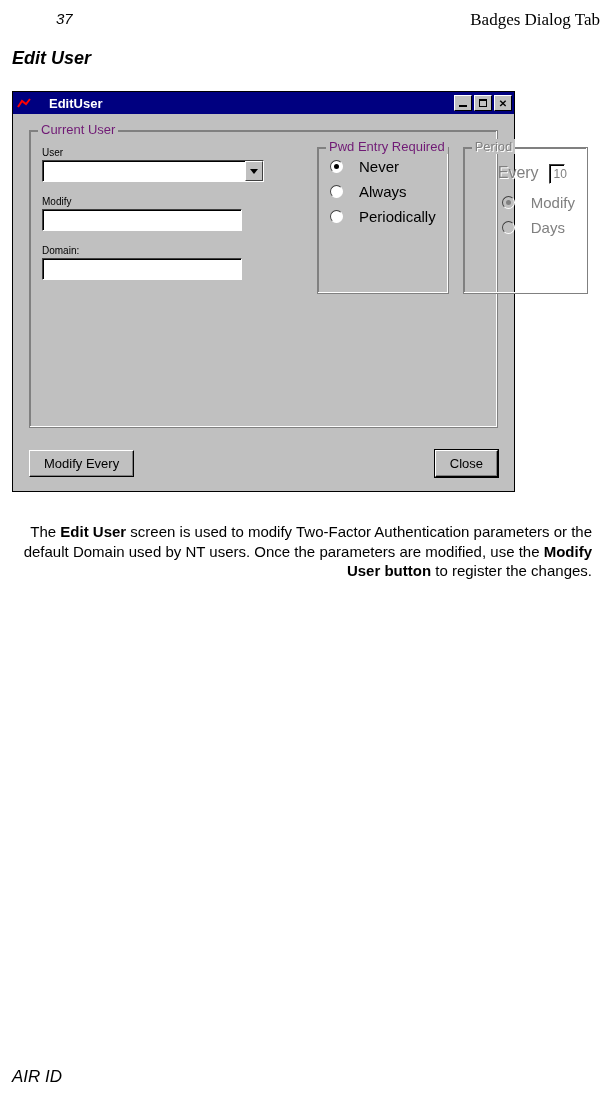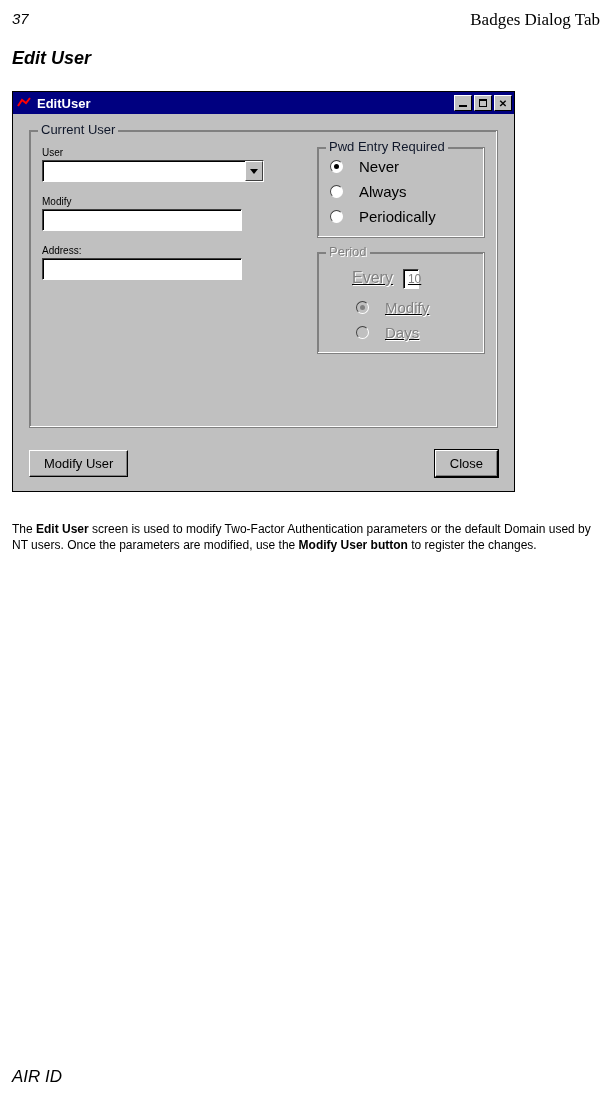--- a/index.html
+++ b/index.html
@@ -16,20 +16,21 @@
       padding: 10px 12px;
     }
     .page-header {
       display: flex;
       justify-content: space-between;
       font-size: 15px;
       margin-bottom: 18px;
     }
     .page-num {
       font-style: italic;
+      margin-left: 44px;
     }
     .header-title {
       font-family: 'Times New Roman', serif;
       font-size: 17px;
     }
     .section-title {
       font-style: italic;
       font-weight: bold;
       font-size: 18px;
       margin-bottom: 22px;
@@ -47,22 +48,22 @@
       color: #fff;
       display: flex;
       align-items: center;
       justify-content: space-between;
       height: 22px;
       padding: 0 2px 0 4px;
       font-family: Tahoma, Arial, sans-serif;
     }
     .titlebar-left {
       display: flex;
-      align-items: flex-start;
-      gap: 6px;
+      align-items: flex-end;
+      gap: 18px;
     }
     .titlebar-icon {
       width: 14px;
       height: 14px;
       display: inline-flex;
       align-items: center;
       justify-content: center;
     }
     .titlebar-text {
       font-weight: bold;
@@ -109,38 +110,38 @@
       position: relative;
       padding: 12px;
     }
     .legend {
       position: absolute;
       top: -9px;
       left: 8px;
       background: #c0c0c0;
       padding: 0 3px;
       font-size: 13px;
-      color: #0f172a;
+      color: #701a75;
     }
     .current-user-fs {
       height: 298px;
       margin-bottom: 22px;
     }
     .cu-grid {
       display: flex;
       gap: 22px;
       padding-top: 4px;
     }
     .cu-left {
       flex: 1;
     }
     .cu-right {
       width: 168px;
       display: flex;
-      flex-direction: column;
+      flex-direction: row;
       gap: 14px;
     }
     .lbl {
       font-size: 10px;
       color: #000;
       margin-bottom: 2px;
       display: block;
     }
     .sunken {
       border-top: 1px solid #404040;
@@ -234,21 +235,20 @@
       text-shadow: 1px 1px 0 #fff;
     }
     .radio.disabled-ind {
       background: #c0c0c0;
     }
     .radio.disabled-ind.checked::after {
       background: #808080;
     }
     .period-fs {
       padding-top: 16px;
-      text-decoration: underline;
     }
     .period-every {
       display: flex;
       align-items: flex-start;
       gap: 10px;
       margin-bottom: 10px;
       margin-left: 22px;
     }
     .num-input {
       width: 16px;
@@ -281,23 +281,24 @@
     .btn.default-btn {
       outline: 1px solid #000;
       text-align: center;
     }
     .btn-row {
       display: flex;
       justify-content: space-between;
       align-items: center;
     }
     .body-text {
-      font-size: 12px;
+      font-size: 15px;
       line-height: 1.3;
       max-width: 580px;
+      text-align: right;
     }
     .body-text b {
       font-weight: bold;
     }
     .footer {
       position: absolute;
       bottom: 28px;
       left: 12px;
       font-style: italic;
       font-size: 17px;
@@ -351,21 +352,21 @@
                   </span>
               </div>
             </div>
             <div class="field-block">
               <span class="lbl">Modify</span>
               <div class="sunken txt">
                 <input type="text" value="" style="">
               </div>
             </div>
             <div class="field-block">
-              <span class="lbl">Address:</span>
+              <span class="lbl">Domain:</span>
               <div class="sunken txt">
                 <input type="text" value="" style="">
               </div>
             </div>
           </div>
 
           <div class="cu-right">
             <div class="inner-fs">
               <span class="legend">Pwd Entry Required</span>
               <div class="radio-row">
@@ -397,21 +398,21 @@
                   <span class="radio disabled-ind"></span>
                   <span>Days</span>
                 </div>
               </div>
             </div>
           </div>
         </div>
       </div>
 
       <div class="btn-row">
-        <button class="btn">Modify User</button>
+        <button class="btn">Modify Every</button>
         <button class="btn default-btn">Close</button>
       </div>
     </div>
   </div>
 </div>
 
 <p class="body-text">
   <span>The </span><b>Edit User</b><span> screen is used to modify Two-Factor Authentication parameters or the default Domain used by NT users. Once the parameters are modified, use the </span><b>Modify User button</b><span> to register the changes.</span>
 </p>
 

